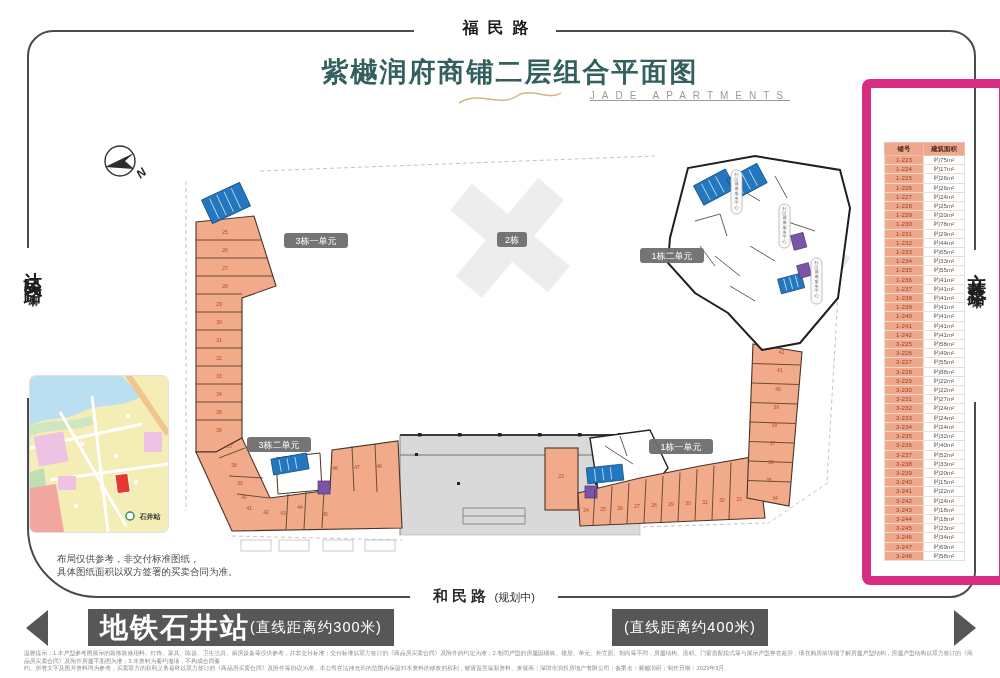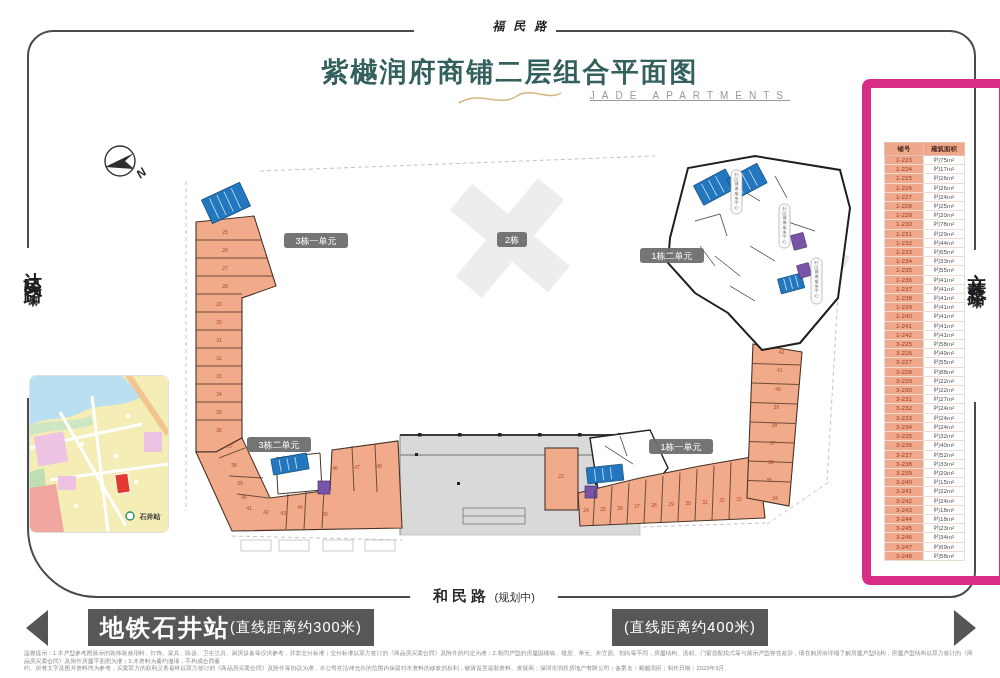--- a/index.html
+++ b/index.html
@@ -6,22 +6,22 @@
   .stage{position:relative;width:1000px;height:678px;background:#fff;overflow:hidden;
          font-family:"Liberation Sans","DejaVu Sans",sans-serif;}
   
   .frame{position:absolute;left:27px;top:30px;width:945px;height:564px;
          border:2px solid #4b4b4b;border-radius:26px 26px 26px 70px;z-index:1;}
   .gap{position:absolute;background:#fff;z-index:2;}
   .gap-top{left:414px;top:16px;width:142px;height:30px;}
   .gap-bottom{left:410px;top:580px;width:148px;height:30px;}
   .gap-left{left:13px;top:248px;width:30px;height:150px;}
   .gap-right{left:958px;top:250px;width:34px;height:152px;}
-  .road-top{position:absolute;left:454px;top:18px;width:140px;text-align:center;z-index:3;
-            font-size:12px;font-weight:bold;color:#1a1a1a;letter-spacing:9px;font-style:italic;}
+  .road-top{position:absolute;left:430px;top:18px;width:140px;text-align:center;z-index:3;
+            font-size:16px;font-weight:bold;color:#1a1a1a;letter-spacing:9px;}
   .road-bottom{position:absolute;left:408px;top:587px;width:152px;text-align:center;z-index:3;color:#2a2a2a;}
   .road-bottom b{font-size:15px;letter-spacing:4px;margin-top:48px;}
   .road-bottom span{font-size:11px;}
   .road-vert{position:absolute;z-index:3;writing-mode:vertical-rl;text-align:center;color:#1e1e1e;}
   .road-left{left:20px;top:256px;}
   .road-right{left:964px;top:258px;}
   .road-vert b{font-size:19px;letter-spacing:7px;font-weight:bold;}
   .road-vert span{font-size:9.5px;margin-top:6px;letter-spacing:1px;}
   
   .title{position:absolute;left:230px;top:54px;width:560px;text-align:center;z-index:3;
@@ -67,21 +67,21 @@
   
   .tri{position:absolute;width:0;height:0;z-index:4;}
   .tri-left{left:26px;top:610px;border-top:18px solid transparent;border-bottom:18px solid transparent;
             border-right:22px solid #555657;}
   .tri-right{left:954px;top:610px;border-top:18px solid transparent;border-bottom:18px solid transparent;
              border-left:22px solid #555657;}
   .bar{position:absolute;top:609px;height:37px;background:#565758;color:#fff;z-index:4;
        display:flex;align-items:center;padding:0 12px;white-space:nowrap;}
   .bar-left{left:88px;}
   .bar-right{left:612px;}
-  .bar b{font-size:24px;letter-spacing:2px;font-weight:bold;text-align:right;}
+  .bar b{font-size:28px;letter-spacing:2px;font-weight:bold;text-align:right;}
   .bar span{font-size:14.5px;letter-spacing:1px;}
   
   .disc{position:absolute;left:24px;top:650px;width:952px;z-index:3;
         font-size:5.8px;color:#8a8a8a;line-height:7.6px;}
 </style>
 </head>
 <body>
 
 <div class="stage">
 
@@ -352,20 +352,24 @@
           <rect x="104" y="104" width="4" height="4"></rect>
         <rect x="44" y="128" width="4" height="4"></rect>
           <rect x="96" y="38" width="4" height="4"></rect>
       </g>
       <rect x="86" y="98" width="13" height="19" fill="#e23a30" stroke="#fff" stroke-width="1" transform="rotate(-8 92 107)"></rect>
       <circle cx="100" cy="140" r="4" fill="#fff" stroke="#2a8f6a" stroke-width="1.5"></circle>
       <text x="120" y="143" font-size="7" font-weight="bold" fill="#333" text-anchor="middle">石井站</text>
     </svg>
   </div>
 
+  <div class="note">
+    <div>布局仅供参考，非交付标准图纸，</div>
+    <div>具体图纸面积以双方签署的买卖合同为准。</div>
+  </div>
 
   <table class="shop-table">
     <thead>
         <tr>
           <th>铺号</th>
           <th>建筑面积</th>
         </tr>
       </thead>
     <tbody>
         <tr>

